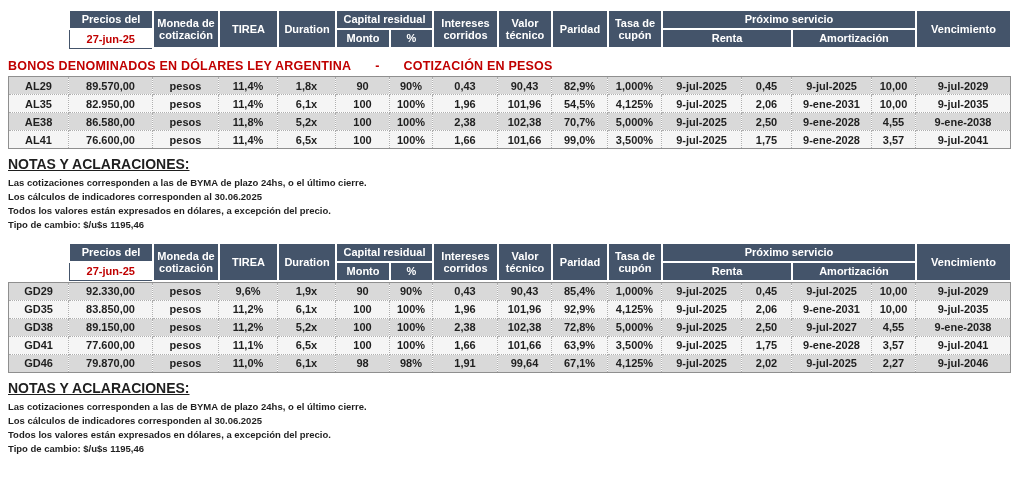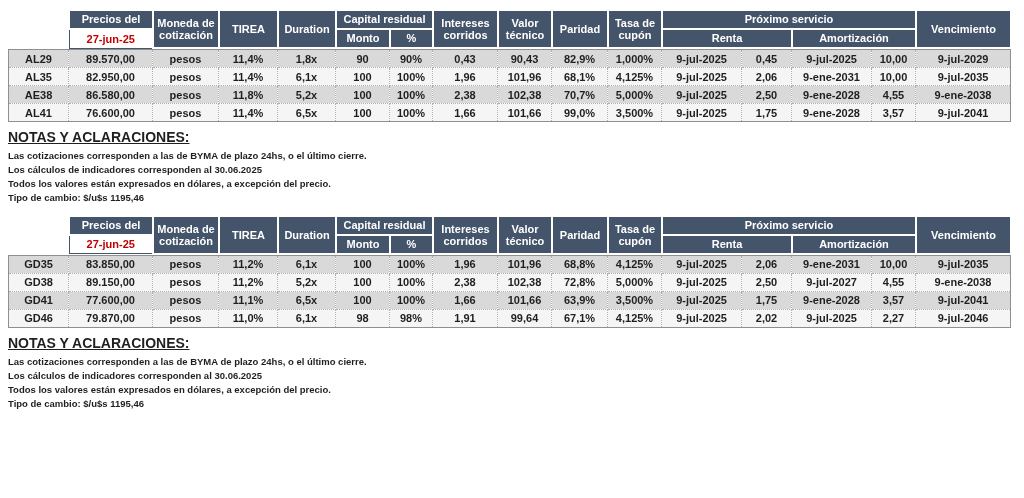--- a/index.html
+++ b/index.html
@@ -99,20 +99,23 @@
         <tr>
           <th class="date-cell">27-jun-25</th>
           <th>Monto</th>
           <th>%</th>
           <th colspan="2">Renta</th>
           <th colspan="2">Amortización</th>
         </tr>
       </thead>
     </table>
 
+    <div class="section-title">
+      <span>BONOS DENOMINADOS EN DÓLARES LEY ARGENTINA</span><span class="sep">-</span><span>COTIZACIÓN EN PESOS</span>
+    </div>
 
     <table class="data-table">
       <colgroup>
         <col style="width:60px">
           <col style="width:84px">
           <col style="width:66px">
           <col style="width:59px">
         <col style="width:58px">
           <col style="width:54px">
           <col style="width:43px">
@@ -148,21 +151,21 @@
           <tr>
             <td>AL35</td>
             <td>82.950,00</td>
             <td>pesos</td>
             <td>11,4%</td>
             <td>6,1x</td>
             <td>100</td>
             <td>100%</td>
             <td>1,96</td>
             <td>101,96</td>
-            <td>68,1%</td>
+            <td>54,5%</td>
             <td>4,125%</td>
             <td>9-jul-2025</td>
             <td>2,06</td>
             <td>9-ene-2031</td>
             <td>10,00</td>
             <td>9-jul-2035</td>
           </tr>
           <tr>
             <td>AE38</td>
             <td>86.580,00</td>
@@ -270,30 +273,48 @@
           <col style="width:56px">
           <col style="width:54px">
           <col style="width:80px">
         <col style="width:50px">
           <col style="width:80px">
           <col style="width:44px">
           <col style="width:95px">
       </colgroup>
       <tbody>
           <tr>
+            <td>GD29</td>
+            <td>92.330,00</td>
+            <td>pesos</td>
+            <td>9,6%</td>
+            <td>1,9x</td>
+            <td>90</td>
+            <td>90%</td>
+            <td>0,43</td>
+            <td>90,43</td>
+            <td>85,4%</td>
+            <td>1,000%</td>
+            <td>9-jul-2025</td>
+            <td>0,45</td>
+            <td>9-jul-2025</td>
+            <td>10,00</td>
+            <td>9-jul-2029</td>
+          </tr>
+          <tr>
             <td>GD35</td>
             <td>83.850,00</td>
             <td>pesos</td>
             <td>11,2%</td>
             <td>6,1x</td>
             <td>100</td>
             <td>100%</td>
             <td>1,96</td>
             <td>101,96</td>
-            <td>68,8%</td>
+            <td>92,9%</td>
             <td>4,125%</td>
             <td>9-jul-2025</td>
             <td>2,06</td>
             <td>9-ene-2031</td>
             <td>10,00</td>
             <td>9-jul-2035</td>
           </tr>
           <tr>
             <td>GD38</td>
             <td>89.150,00</td>

